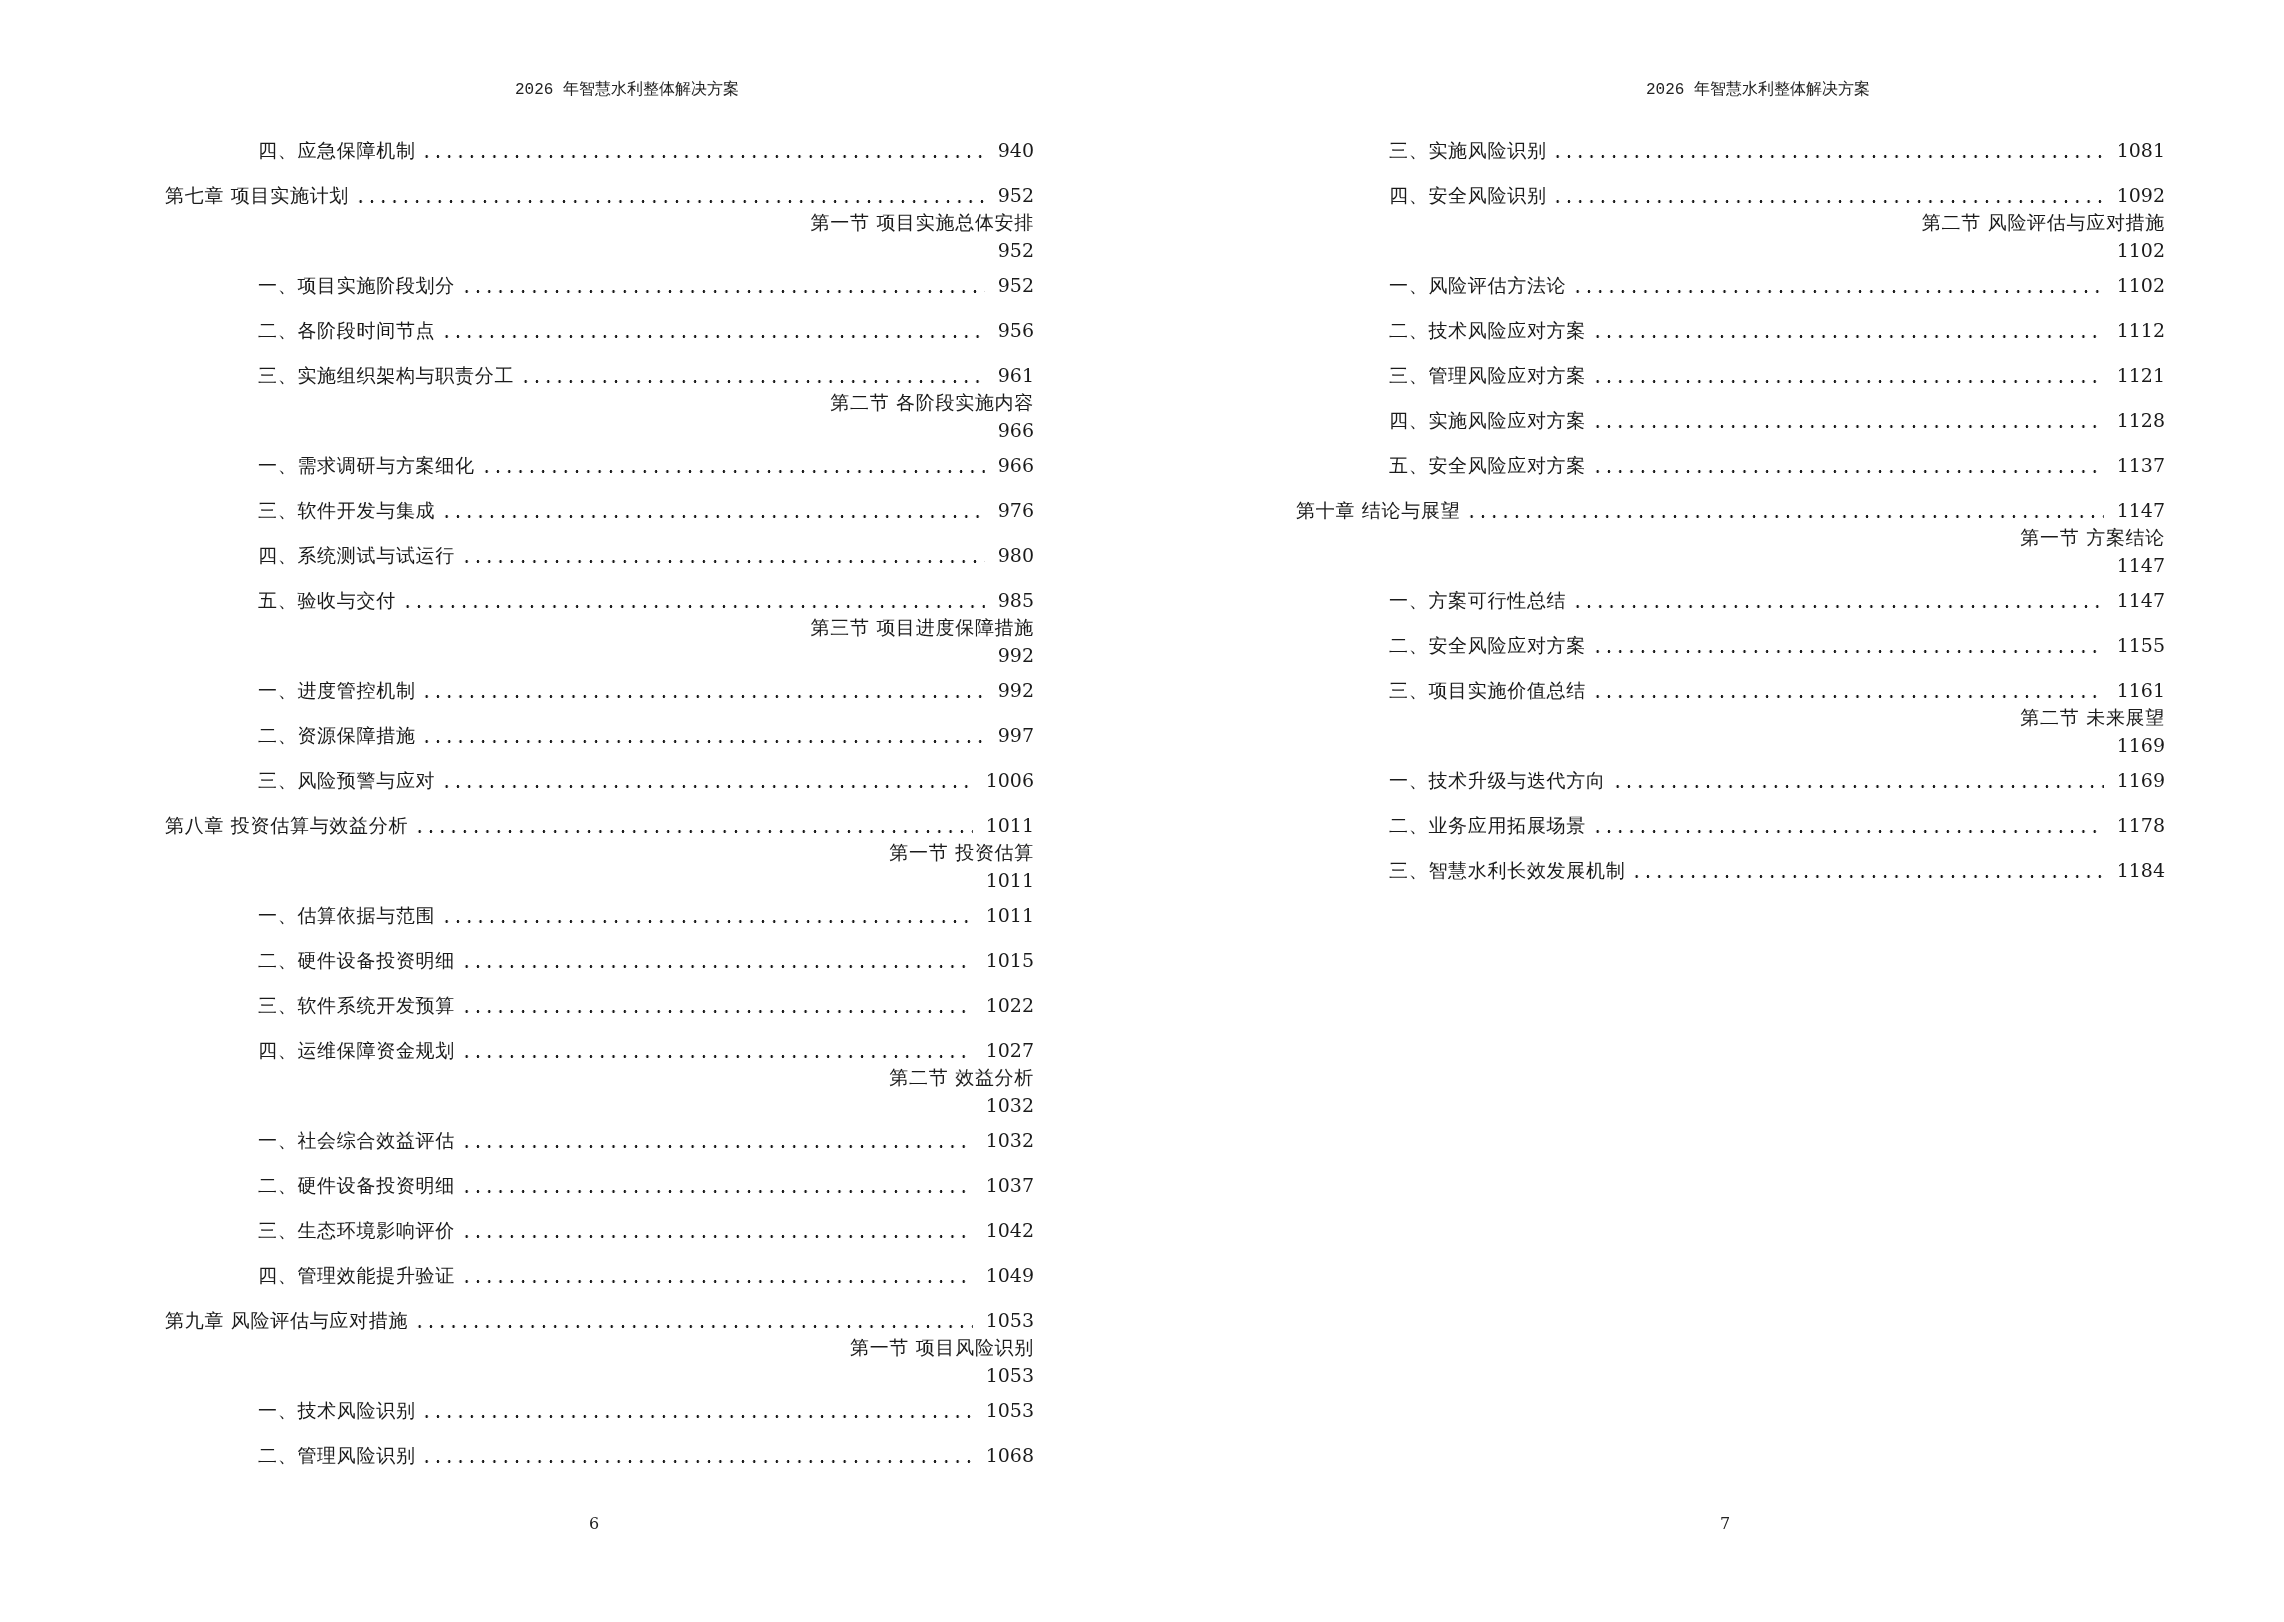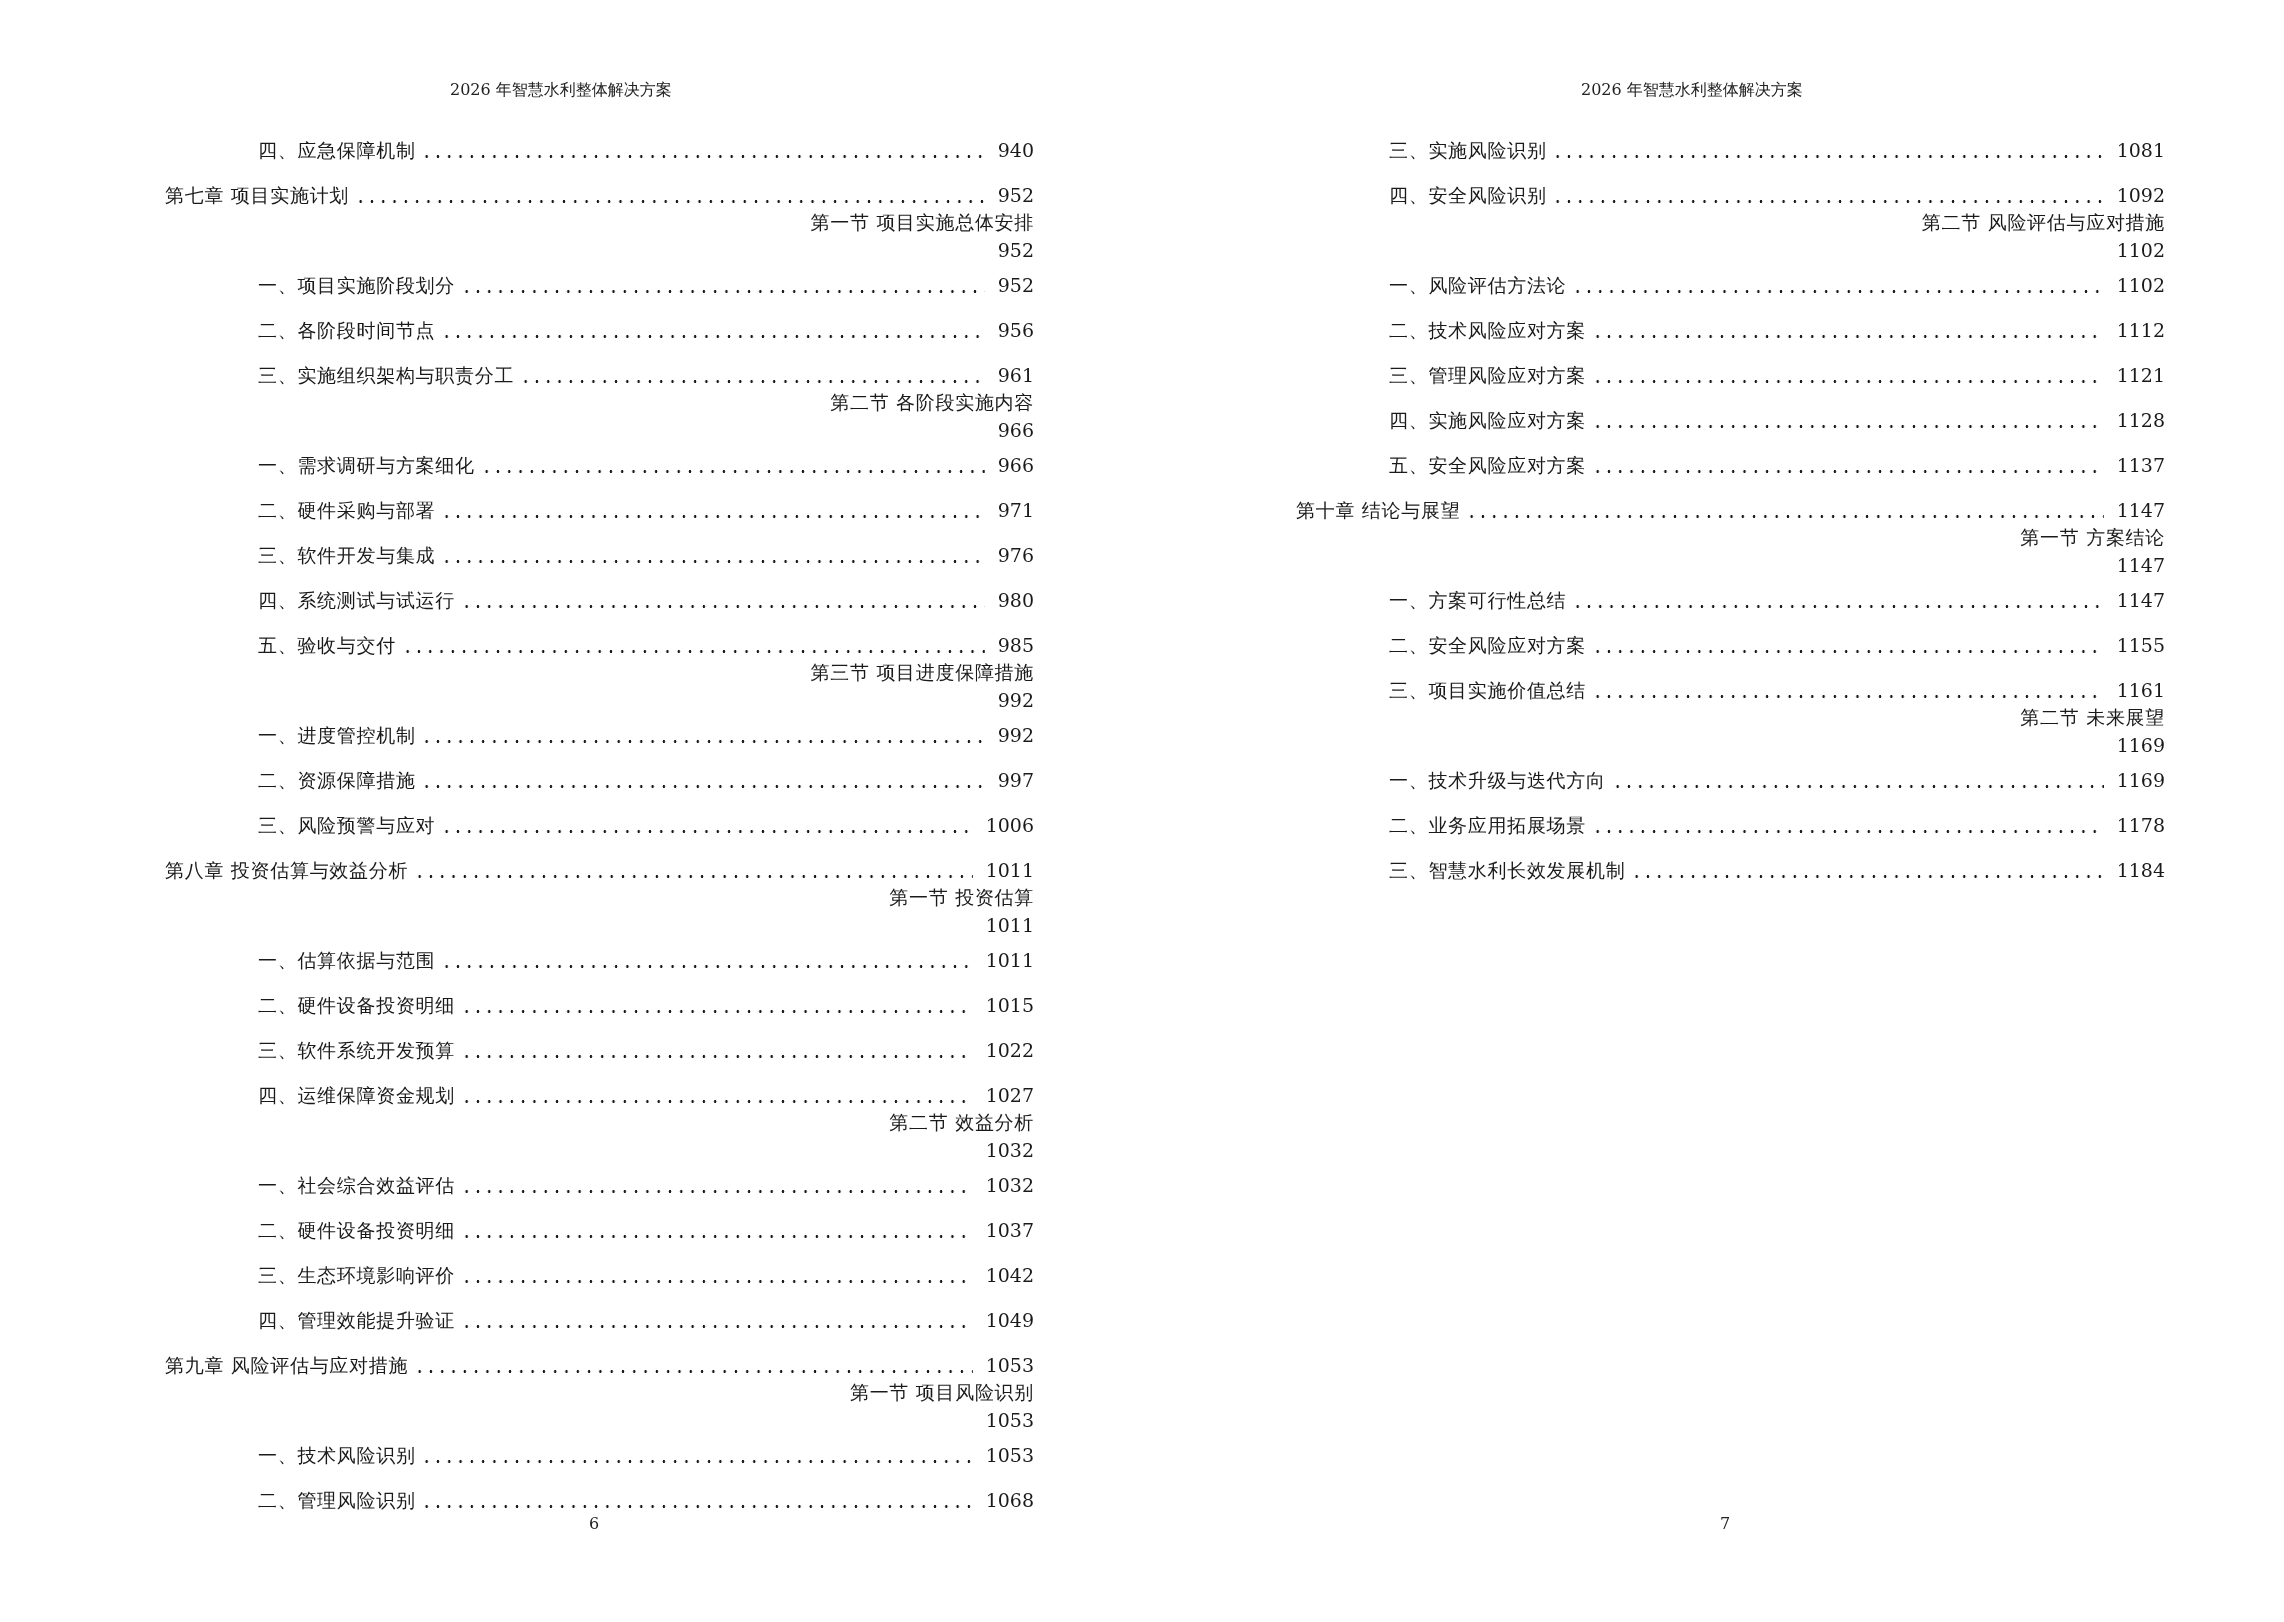--- a/index.html
+++ b/index.html
@@ -22,25 +22,26 @@
     height: 1623px;
   }
   .page.left { left: 0; }
   .page.right { left: 1131px; }
 
   .running-header {
     position: absolute;
     top: 80px;
     left: 450px;
     width: 289px;
-    text-align: left;
+    text-align: right;
     font-size: 16px;
     line-height: 20px;
     white-space: nowrap;
     color: #222;
+    font-family: Liberation Mono, monospace;
   }
   .page-number {
     position: absolute;
     top: 1514px;
     left: 558px;
     width: 72px;
     text-align: center;
     font-size: 16px;
     line-height: 20px;
     color: #222;
@@ -135,25 +136,20 @@
         <span class="toc-title">第二节  各阶段实施内容</span>
         <span class="toc-leader"></span>
         <span class="toc-page">966</span>
       </div>
       <div class="toc-row level-3">
         <span class="toc-title">一、需求调研与方案细化</span>
         <span class="toc-leader"></span>
         <span class="toc-page">966</span>
       </div>
       <div class="toc-row level-3">
-        <span class="toc-title">二、硬件采购与部署</span>
-        <span class="toc-leader"></span>
-        <span class="toc-page">971</span>
-      </div>
-      <div class="toc-row level-3">
         <span class="toc-title">三、软件开发与集成</span>
         <span class="toc-leader"></span>
         <span class="toc-page">976</span>
       </div>
       <div class="toc-row level-3">
         <span class="toc-title">四、系统测试与试运行</span>
         <span class="toc-leader"></span>
         <span class="toc-page">980</span>
       </div>
       <div class="toc-row level-3">

